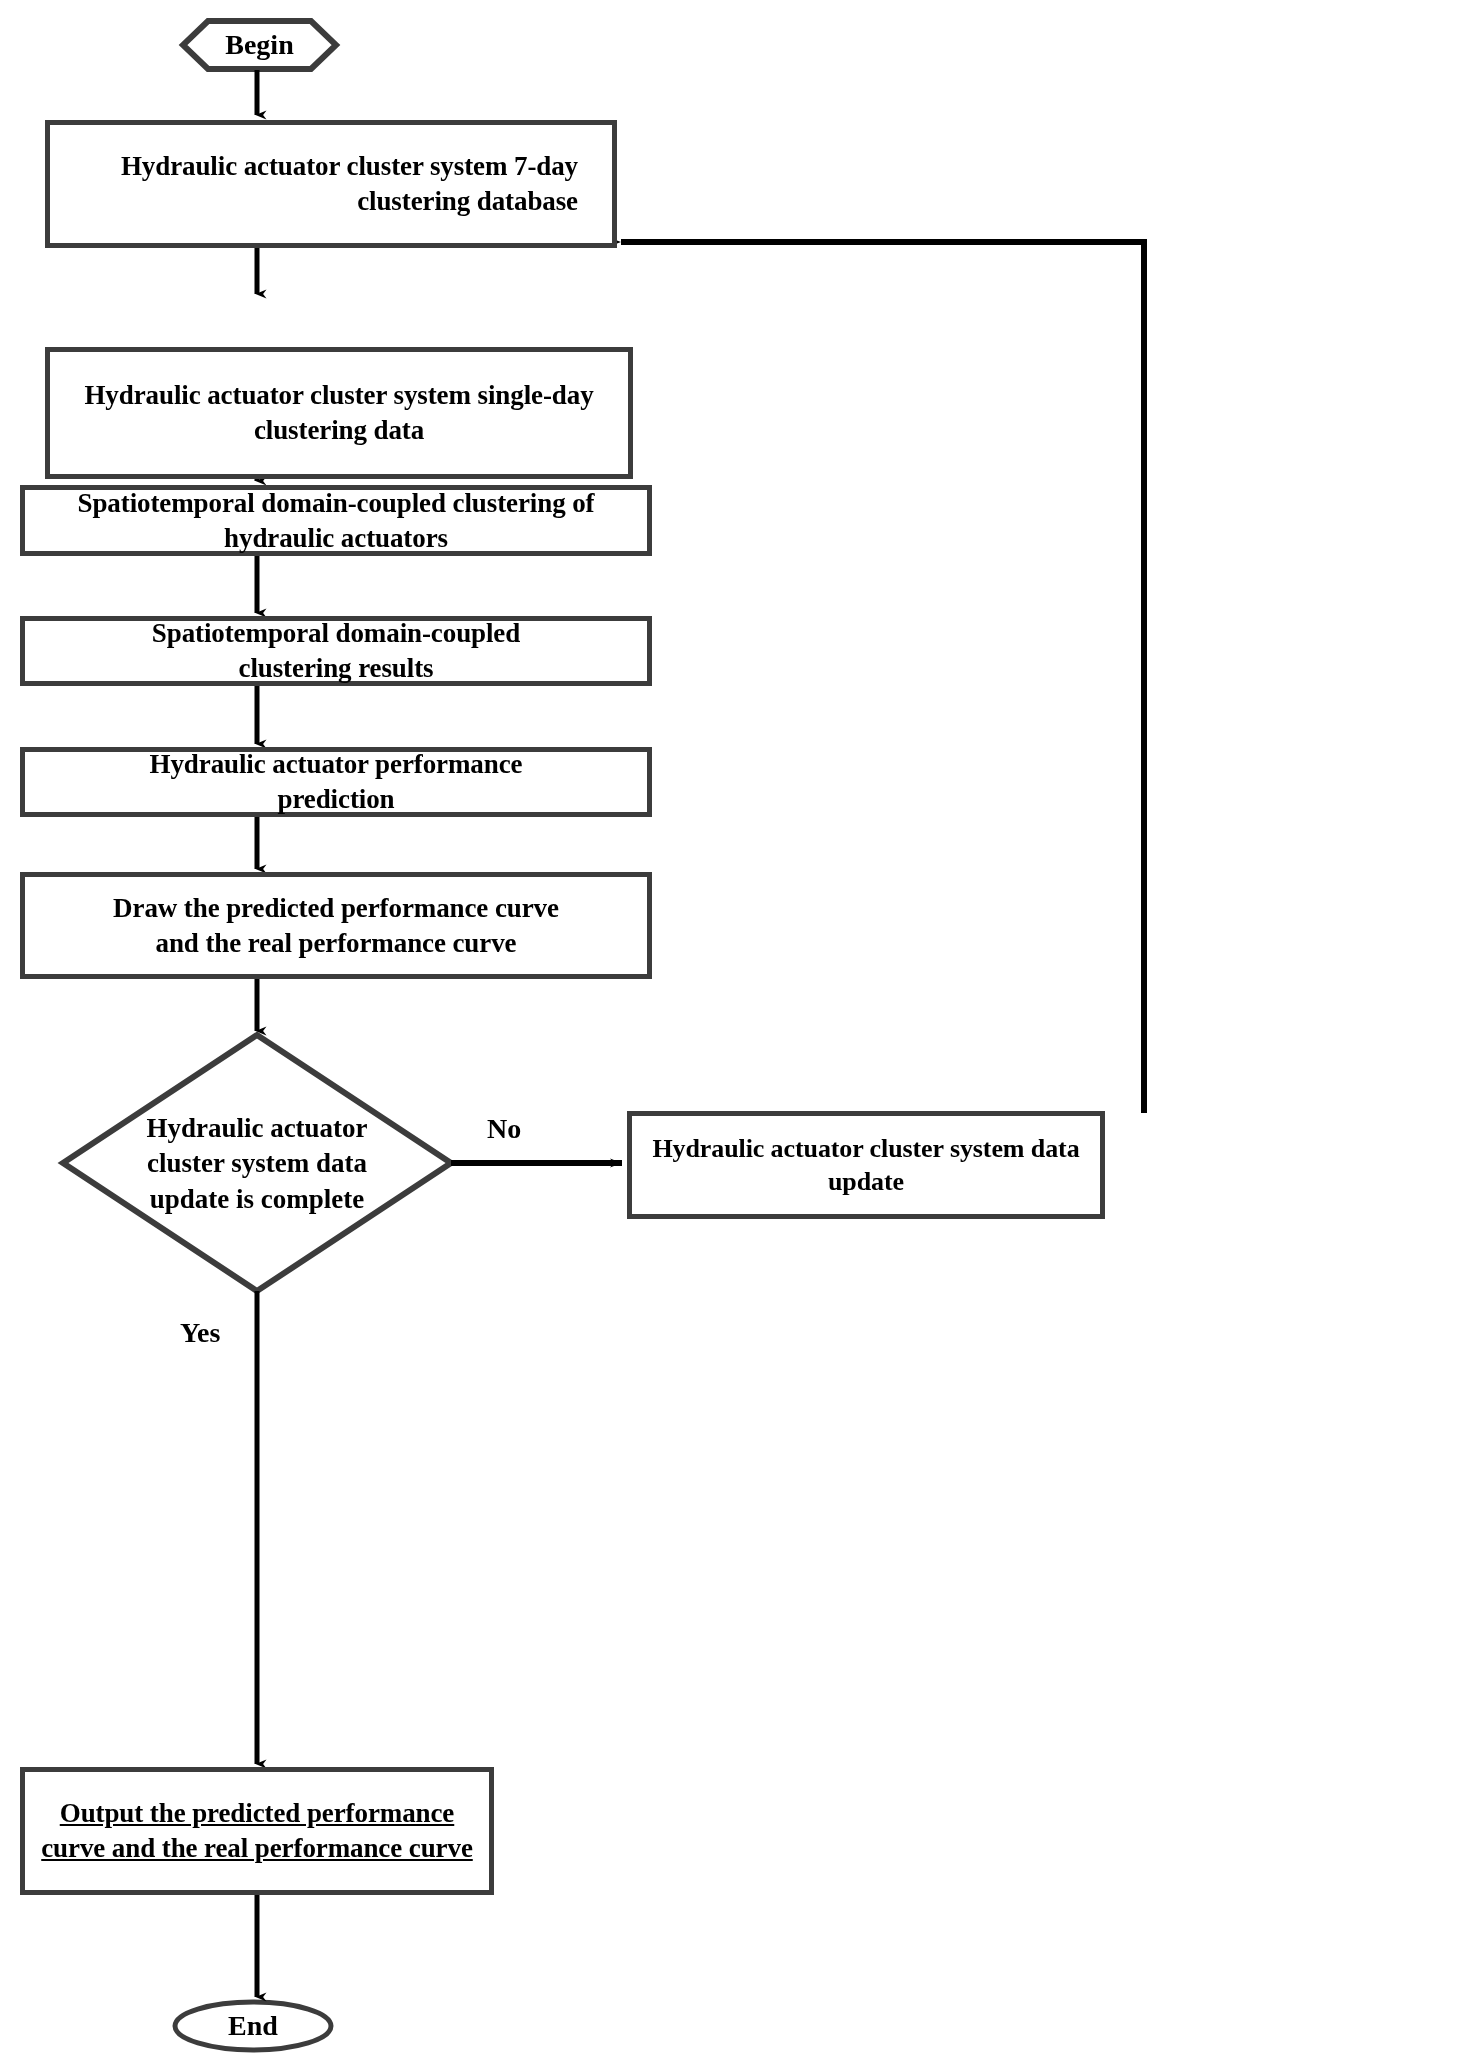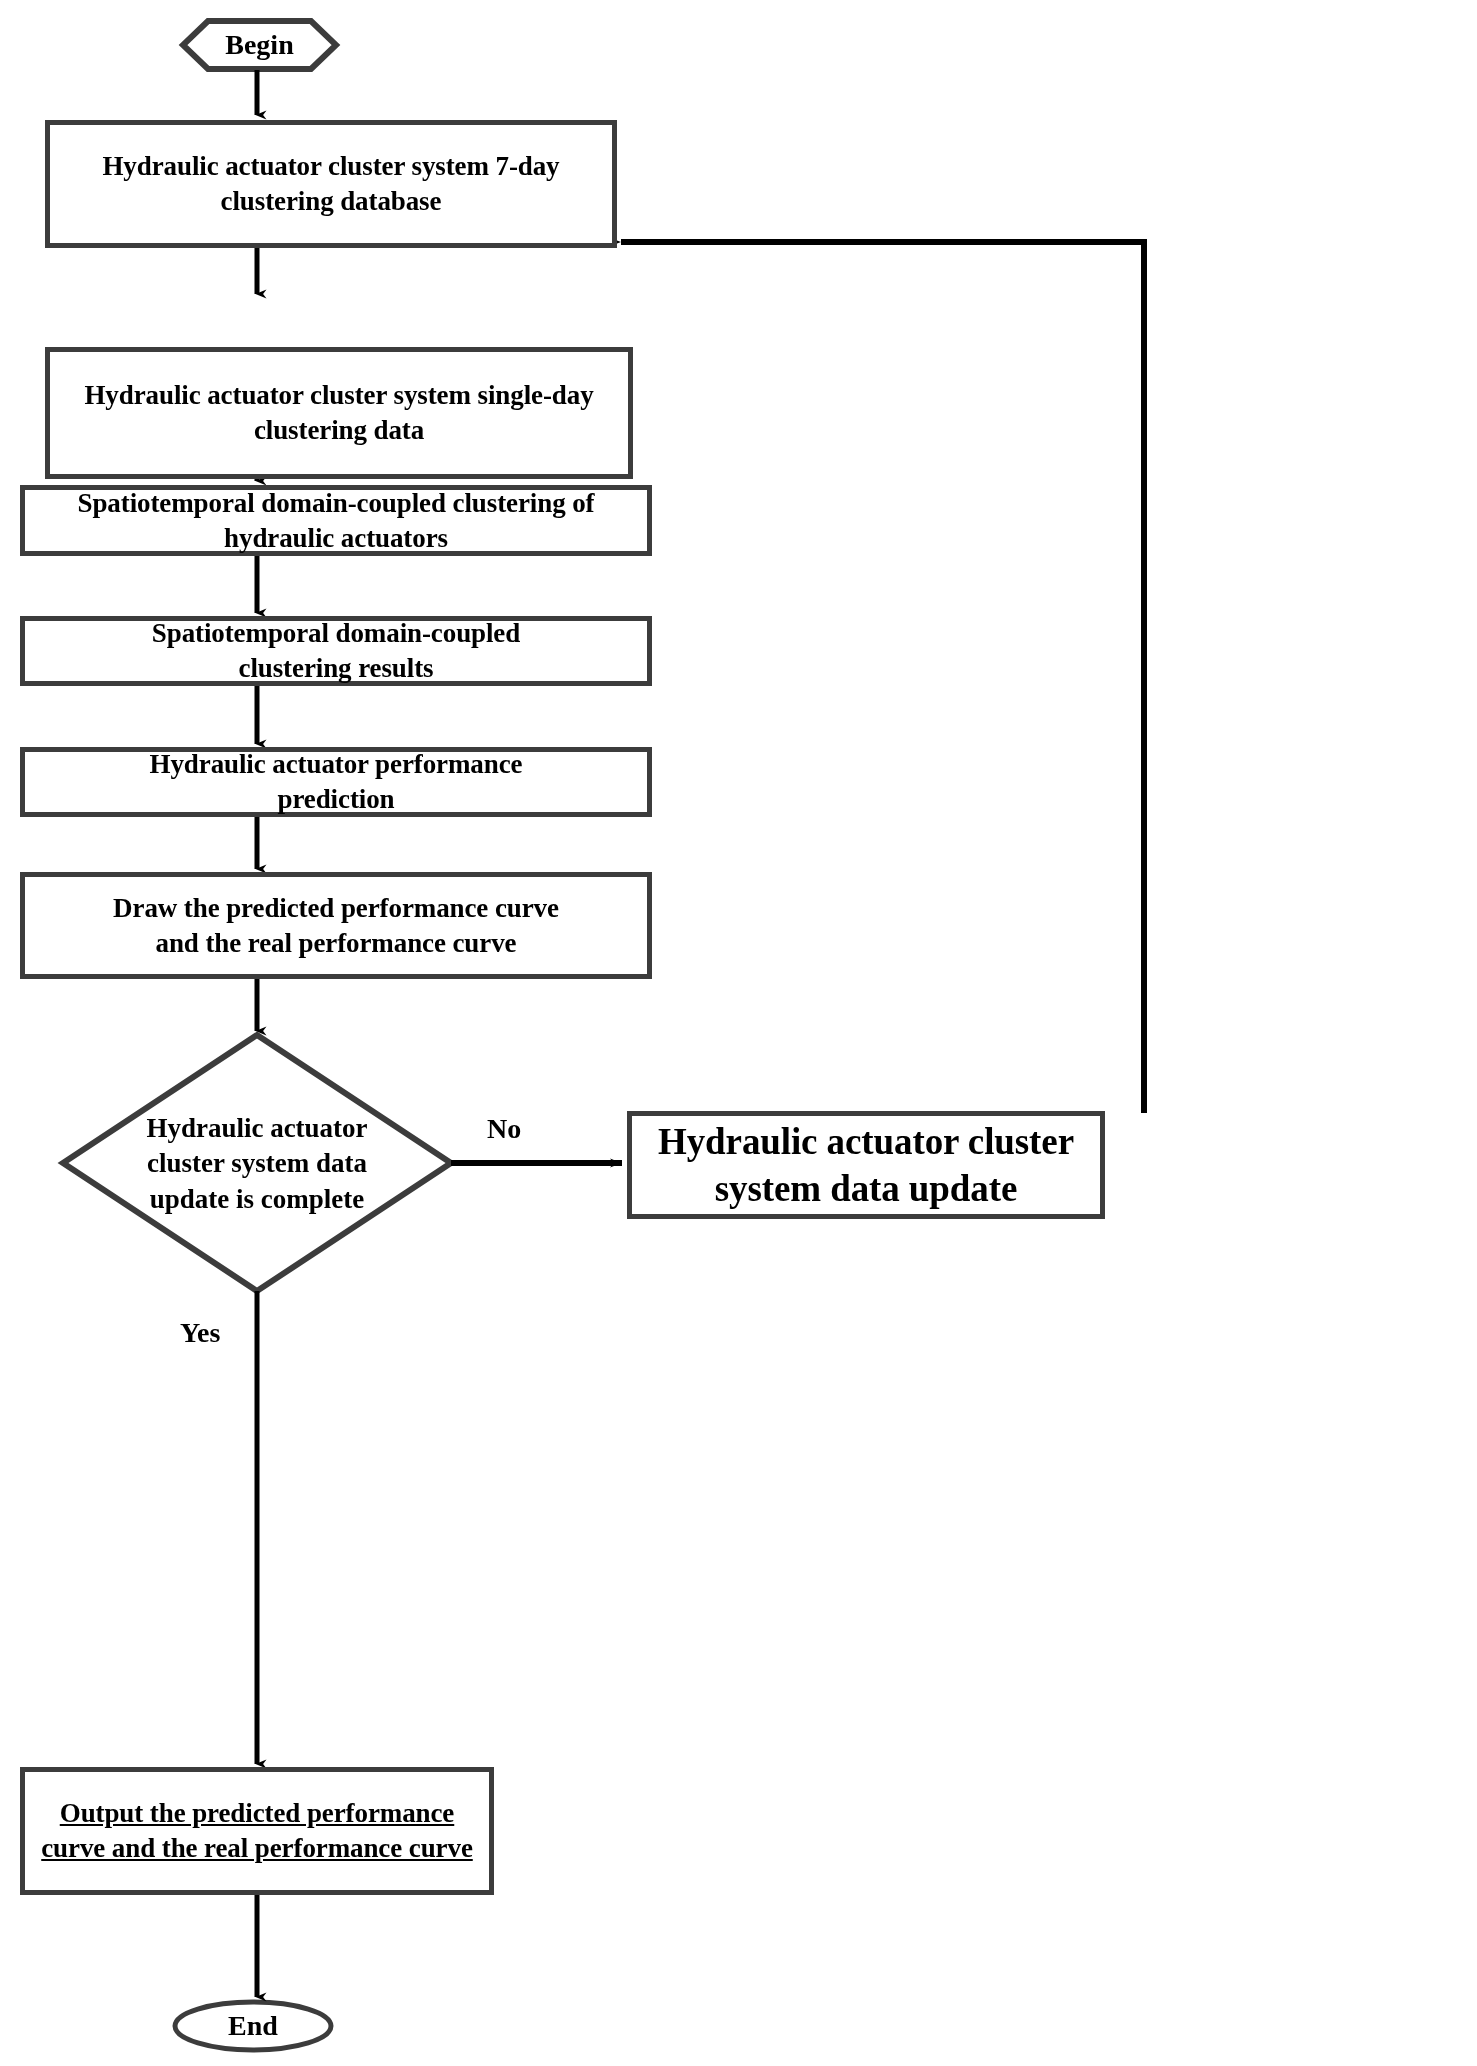--- a/index.html
+++ b/index.html
@@ -90,21 +90,21 @@
     <line x1="257" y1="1291" x2="257" y2="1764" stroke="#000000" stroke-width="5" marker-end="url(#arrowdown)"></line>
     <line x1="257" y1="1892" x2="257" y2="1997" stroke="#000000" stroke-width="5" marker-end="url(#arrowdown)"></line>
 
     <line x1="451" y1="1163" x2="622" y2="1163" stroke="#000000" stroke-width="6" marker-end="url(#arrowright)"></line>
 
     <path d="M 1144,1113 L 1144,242 L 621,242" fill="none" stroke="#000000" stroke-width="6" stroke-linejoin="miter" marker-end="url(#arrowleft)"></path>
   </svg>
 
   <div class="shape-text" style="left:183px; top:21px; width:153px; height:48px; font-size:28px;">Begin</div>
 
-  <div class="node procbox" style="left:45px; top:120px; width:572px; height:128px; font-size:27px; padding:0 34px;">
+  <div class="node procbox" style="left:45px; top:120px; width:572px; height:128px; font-size:27px; padding:0 34px;text-align:right;">
     <span>Hydraulic actuator cluster system 7-day clustering database</span>
   </div>
 
   <div class="node procbox" style="left:45px; top:299px; width:588px; height:132px; font-size:27px; padding:0 34px;margin-top:48px;">
     <span>Hydraulic actuator cluster system single-day clustering data</span>
   </div>
 
   <div class="node procbox" style="left:20px; top:485px; width:632px; height:71px; font-size:27px; padding:0 18px;">
     <span>Spatiotemporal domain-coupled clustering of hydraulic actuators</span>
   </div>
@@ -118,21 +118,21 @@
   </div>
 
   <div class="node procbox" style="left:20px; top:872px; width:632px; height:107px; font-size:27px; padding:0 66px;">
     <span>Draw the predicted performance curve and the real performance curve</span>
   </div>
 
   <div class="shape-text" style="left:112px; top:1090px; width:290px; height:148px; font-size:27px;">
     <span>Hydraulic actuator cluster  system data update is complete</span>
   </div>
 
-  <div class="node procbox" style="left:627px; top:1111px; width:478px; height:108px; font-size:37px; padding:0 16px;">
+  <div class="node procbox" style="left:627px; top:1111px; width:478px; height:108px; font-size:26px; padding:0 16px;">
     <span>Hydraulic actuator cluster system data update</span>
   </div>
 
   <div class="node procbox" style="left:20px; top:1767px; width:474px; height:128px; font-size:27px; padding:0 12px;text-decoration:underline;">
     <span>Output the predicted performance curve and the real performance curve</span>
   </div>
 
   <div class="shape-text" style="left:175px; top:2002px; width:156px; height:48px; font-size:28px;">End</div>
 
   <div class="label-free" style="left:487px; top:1113px; font-size:28px;">No</div>

